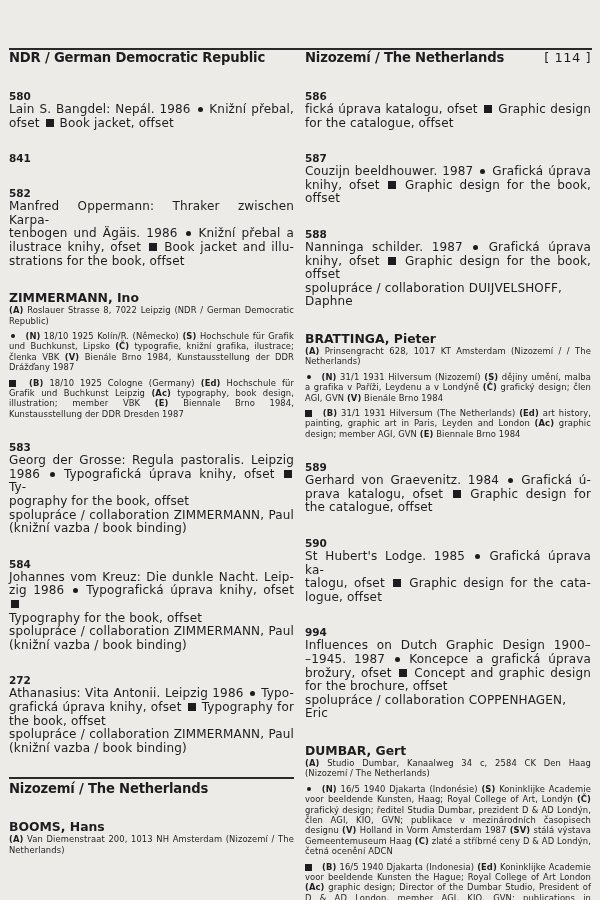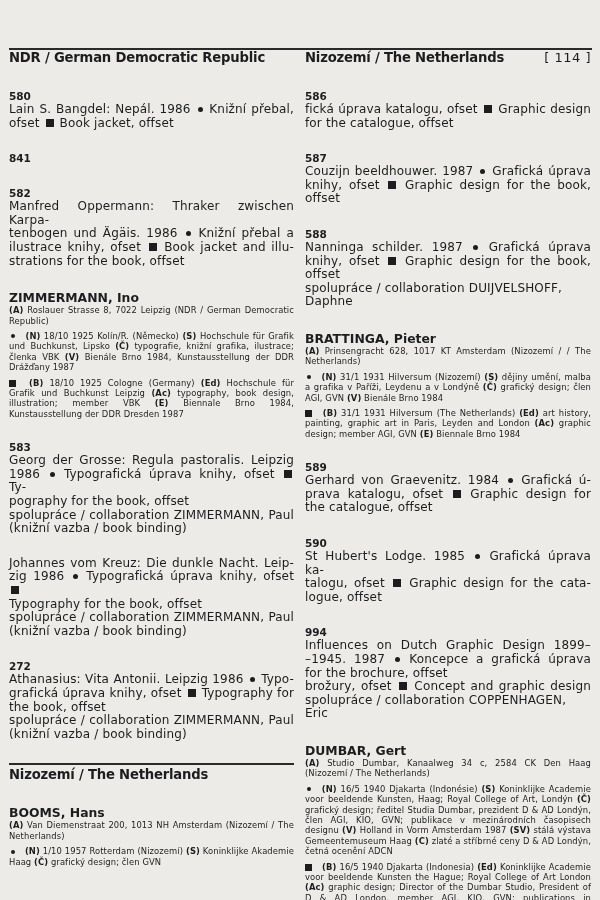--- a/index.html
+++ b/index.html
@@ -112,20 +112,21 @@
         <div class="entry-num">583</div>
         <div class="entry-text">
           <span class="line" style="text-align-last: justify;">Georg der Grosse: Regula pastoralis. Leipzig</span>
           <span class="line" style="text-align-last: justify;">1986 <span class="bullet"></span> Typografická úprava knihy, ofset <span class="square"></span> Ty-</span>
           <span class="line" style="text-align-last: left;">pography for the book, offset</span>
           <span class="line" style="text-align-last: justify;">spolupráce / collaboration ZIMMERMANN, Paul</span>
           <span class="line" style="text-align-last: left;">(knižní vazba / book binding)</span>
         </div>
       </div>
       <div class="entry">
+        <div class="entry-num">584</div>
         <div class="entry-text">
           <span class="line" style="text-align-last: justify;">Johannes vom Kreuz: Die dunkle Nacht. Leip-</span>
           <span class="line" style="text-align-last: justify;">zig 1986 <span class="bullet"></span> Typografická úprava knihy, ofset <span class="square"></span></span>
           <span class="line" style="text-align-last: left;">Typography for the book, offset</span>
           <span class="line" style="text-align-last: justify;">spolupráce / collaboration ZIMMERMANN, Paul</span>
           <span class="line" style="text-align-last: left;">(knižní vazba / book binding)</span>
         </div>
       </div>
       <div class="entry">
         <div class="entry-num">272</div>
@@ -139,21 +140,20 @@
       </div>
     </div>
 
   <div class="section-rule"></div>
   <div class="section-head">Nizozemí / The Netherlands</div>
 
   <div class="person" style="margin-top:20px">
       <div class="person-name"><span>BOOMS,</span><span class="given"> Hans</span></div>
       <div class="bio">
         <div class="bio-para"><b>(A)</b> Van Diemenstraat 200, 1013 NH Amsterdam (Nizozemí / The Netherlands)</div>
-        <div class="bio-para"><span class="bullet"></span> <b>(N)</b> 1/10 1957 Rotterdam (Nizozemí) <b>(S)</b> Koninklijke Akademie Haag <b>(Č)</b> grafický design; člen GVN</div>
       </div>
     </div>
 </div>
 
 <div class="col col-right">
   <div class="running-head">
     <span>Nizozemí / The Netherlands</span>
     <span class="page-number">[ 114 ]</span>
   </div>
 
@@ -207,24 +207,24 @@
         <div class="entry-num">590</div>
         <div class="entry-text">
           <span class="line" style="text-align-last: justify;">St Hubert's Lodge. 1985 <span class="bullet"></span> Grafická úprava ka-</span>
           <span class="line" style="text-align-last: justify;">talogu, ofset <span class="square"></span> Graphic design for the cata-</span>
           <span class="line" style="text-align-last: left;">logue, offset</span>
         </div>
       </div>
       <div class="entry">
         <div class="entry-num">994</div>
         <div class="entry-text">
-          <span class="line" style="text-align-last: justify;">Influences on Dutch Graphic Design 1899–</span>
+          <span class="line" style="text-align-last: justify;">Influences on Dutch Graphic Design 1900–</span>
           <span class="line" style="text-align-last: justify;">–1945. 1987 <span class="bullet"></span> Koncepce a grafická úprava</span>
+          <span class="line" style="text-align-last: justify;">brožury, ofset <span class="square"></span> Concept and graphic design</span>
           <span class="line" style="text-align-last: left;">for the brochure, offset</span>
-          <span class="line" style="text-align-last: justify;">brožury, ofset <span class="square"></span> Concept and graphic design</span>
           <span class="line" style="text-align-last: left;">spolupráce / collaboration COPPENHAGEN,</span>
           <span class="line" style="text-align-last: left;">Eric</span>
         </div>
       </div>
     </div>
 
   <div class="person">
       <div class="person-name"><span>DUMBAR,</span><span class="given"> Gert</span></div>
       <div class="bio">
         <div class="bio-para"><b>(A)</b> Studio Dumbar, Kanaalweg 34 c, 2584 CK Den Haag (Nizozemí / The Netherlands)</div>

